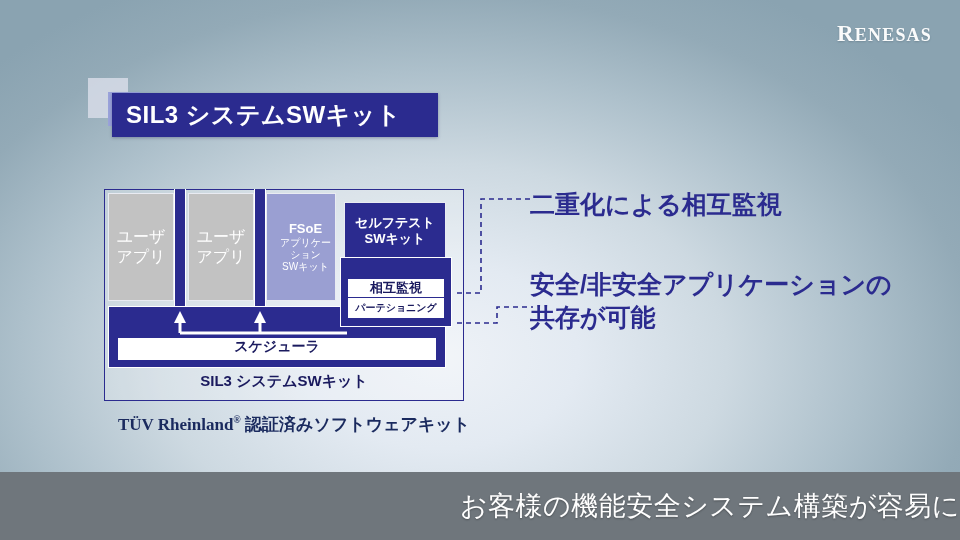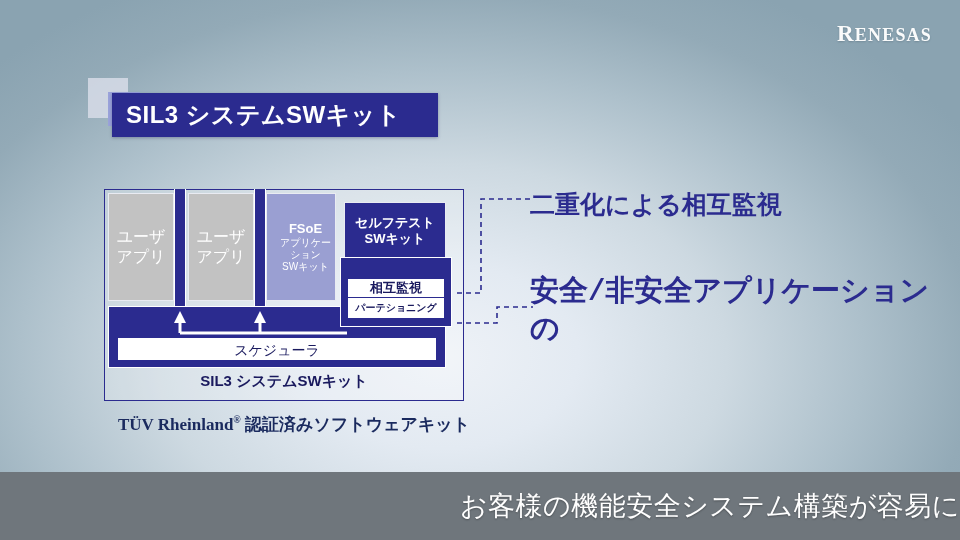--- a/index.html
+++ b/index.html
@@ -239,25 +239,25 @@
   #scheduler-box {
     position: absolute;
     left: 13px;
     top: 148px;
     width: 320px;
     height: 24px;
     background: #ffffff;
     border: 1.5px solid #2b2b8f;
     box-sizing: border-box;
     display: flex;
-    align-items: flex-end;
+    align-items: flex-start;
     justify-content: center;
     color: #1a1a5e;
     font-size: 14px;
-    font-weight: 400;
+    font-weight: 700;
   }
 
   #kit-label {
     position: absolute;
     left: 0;
     top: 183px;
     width: 360px;
     text-align: center;
     color: #1a1a5e;
     font-size: 15px;
@@ -291,24 +291,23 @@
     line-height: 1.3;
   }
   #anno-1 {
     left: 530px;
     top: 188px;
     font-size: 25px;
     white-space: nowrap;
   }
   #anno-2 {
     left: 530px;
-    top: 274px;
-    font-size: 29px;
+    top: 268px;
+    font-size: 25px;
     width: 420px;
-    font-family: Liberation Mono, monospace;
   }
 
   
   #tuv-caption {
     position: absolute;
     left: 104px;
     top: 413px;
     width: 380px;
     text-align: center;
     color: #1a2a5e;
@@ -418,20 +417,21 @@
       <path d="M 2 108 L 26 108 L 26 14 L 78 14"></path>
       <path d="M 2 138 L 42 138 L 42 122 L 78 122"></path>
     </g>
   </svg>
 
   <div class="annotation" id="anno-1">
     <span>二重化による相互監視</span>
   </div>
   <div class="annotation" id="anno-2">
     <div>安全/非安全アプリケーションの</div>
+    <div>共存が可能</div>
   </div>
 
   <div id="tuv-caption"><span>TÜV Rheinland</span><span class="reg">®</span><span> 認証済みソフトウェアキット</span></div>
 
   <div id="subtitle-bar">
     <span class="txt">お客様の機能安全システム構築が容易に</span>
   </div>
 
 </div>
 

